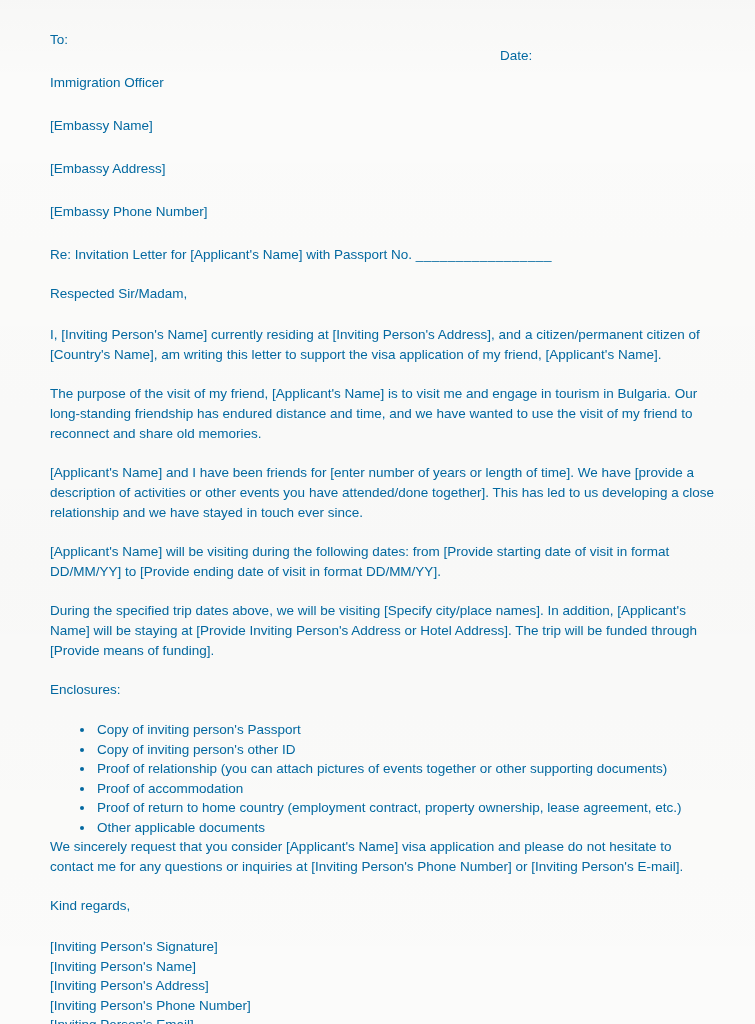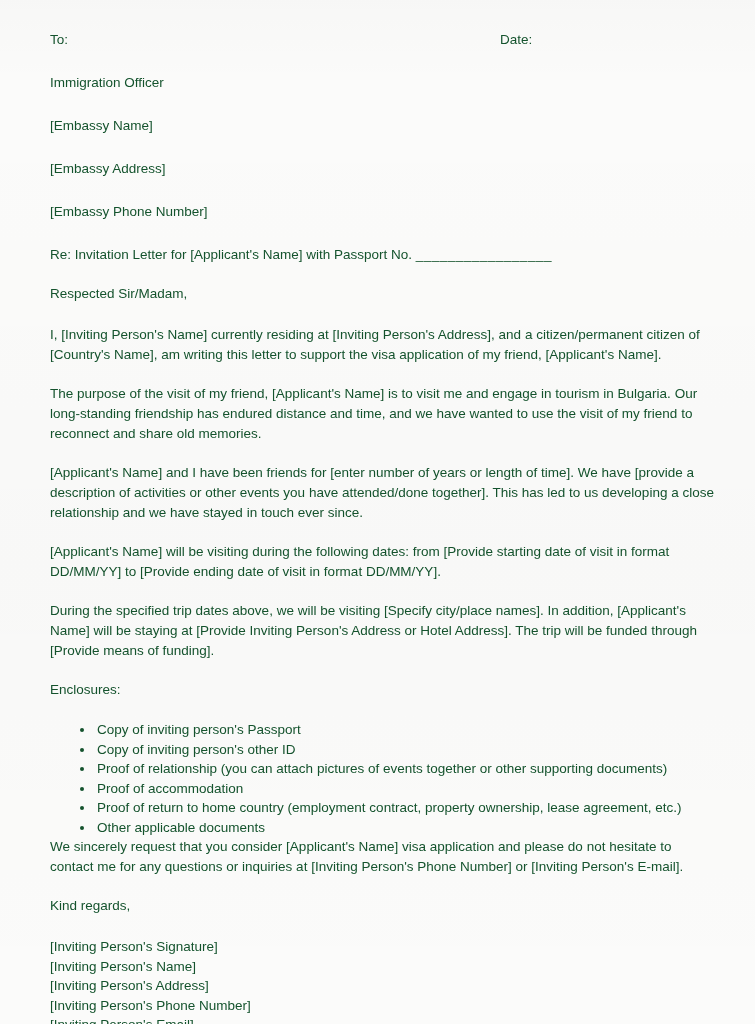--- a/index.html
+++ b/index.html
@@ -8,21 +8,21 @@
     background: #e9e9e9;
   }
   .page {
     position: relative;
     width: 755px;
     height: 1024px;
     margin: 0 auto;
     box-sizing: border-box;
     padding: 30px 38px 0 50px;
     background: #fbfbfa;
-    color: #14532d;
+    color: #0369a1;
     font-family: "Liberation Sans", "DejaVu Sans", sans-serif;
     font-size: 13.5px;
     line-height: 20px;
     overflow: hidden;
   }
   
   .page::before {
     content: "";
     position: absolute;
     inset: 0;
@@ -32,21 +32,21 @@
   }
   p { margin: 0; }
   .hdr-row {
     position: relative;
     height: 20px;
     margin-bottom: 23px;
   }
   .hdr-date {
     position: absolute;
     left: 450px;
-    top: 0;
+    top: 16px;
   }
   .recipient-line { margin: 0 0 23px 0; }
   .subject { margin: 0 0 19px 0; white-space: nowrap; }
   .subject .blank { letter-spacing: 0.5px; }
   .salutation { margin: 0 0 21px 0; }
   .para { margin: 0 0 19px 0; max-width: 664px; }
   .enclosures-label { margin: 0 0 20px 0; }
   ul.enclosures {
     margin: 0;
     padding: 0 0 0 45px;

